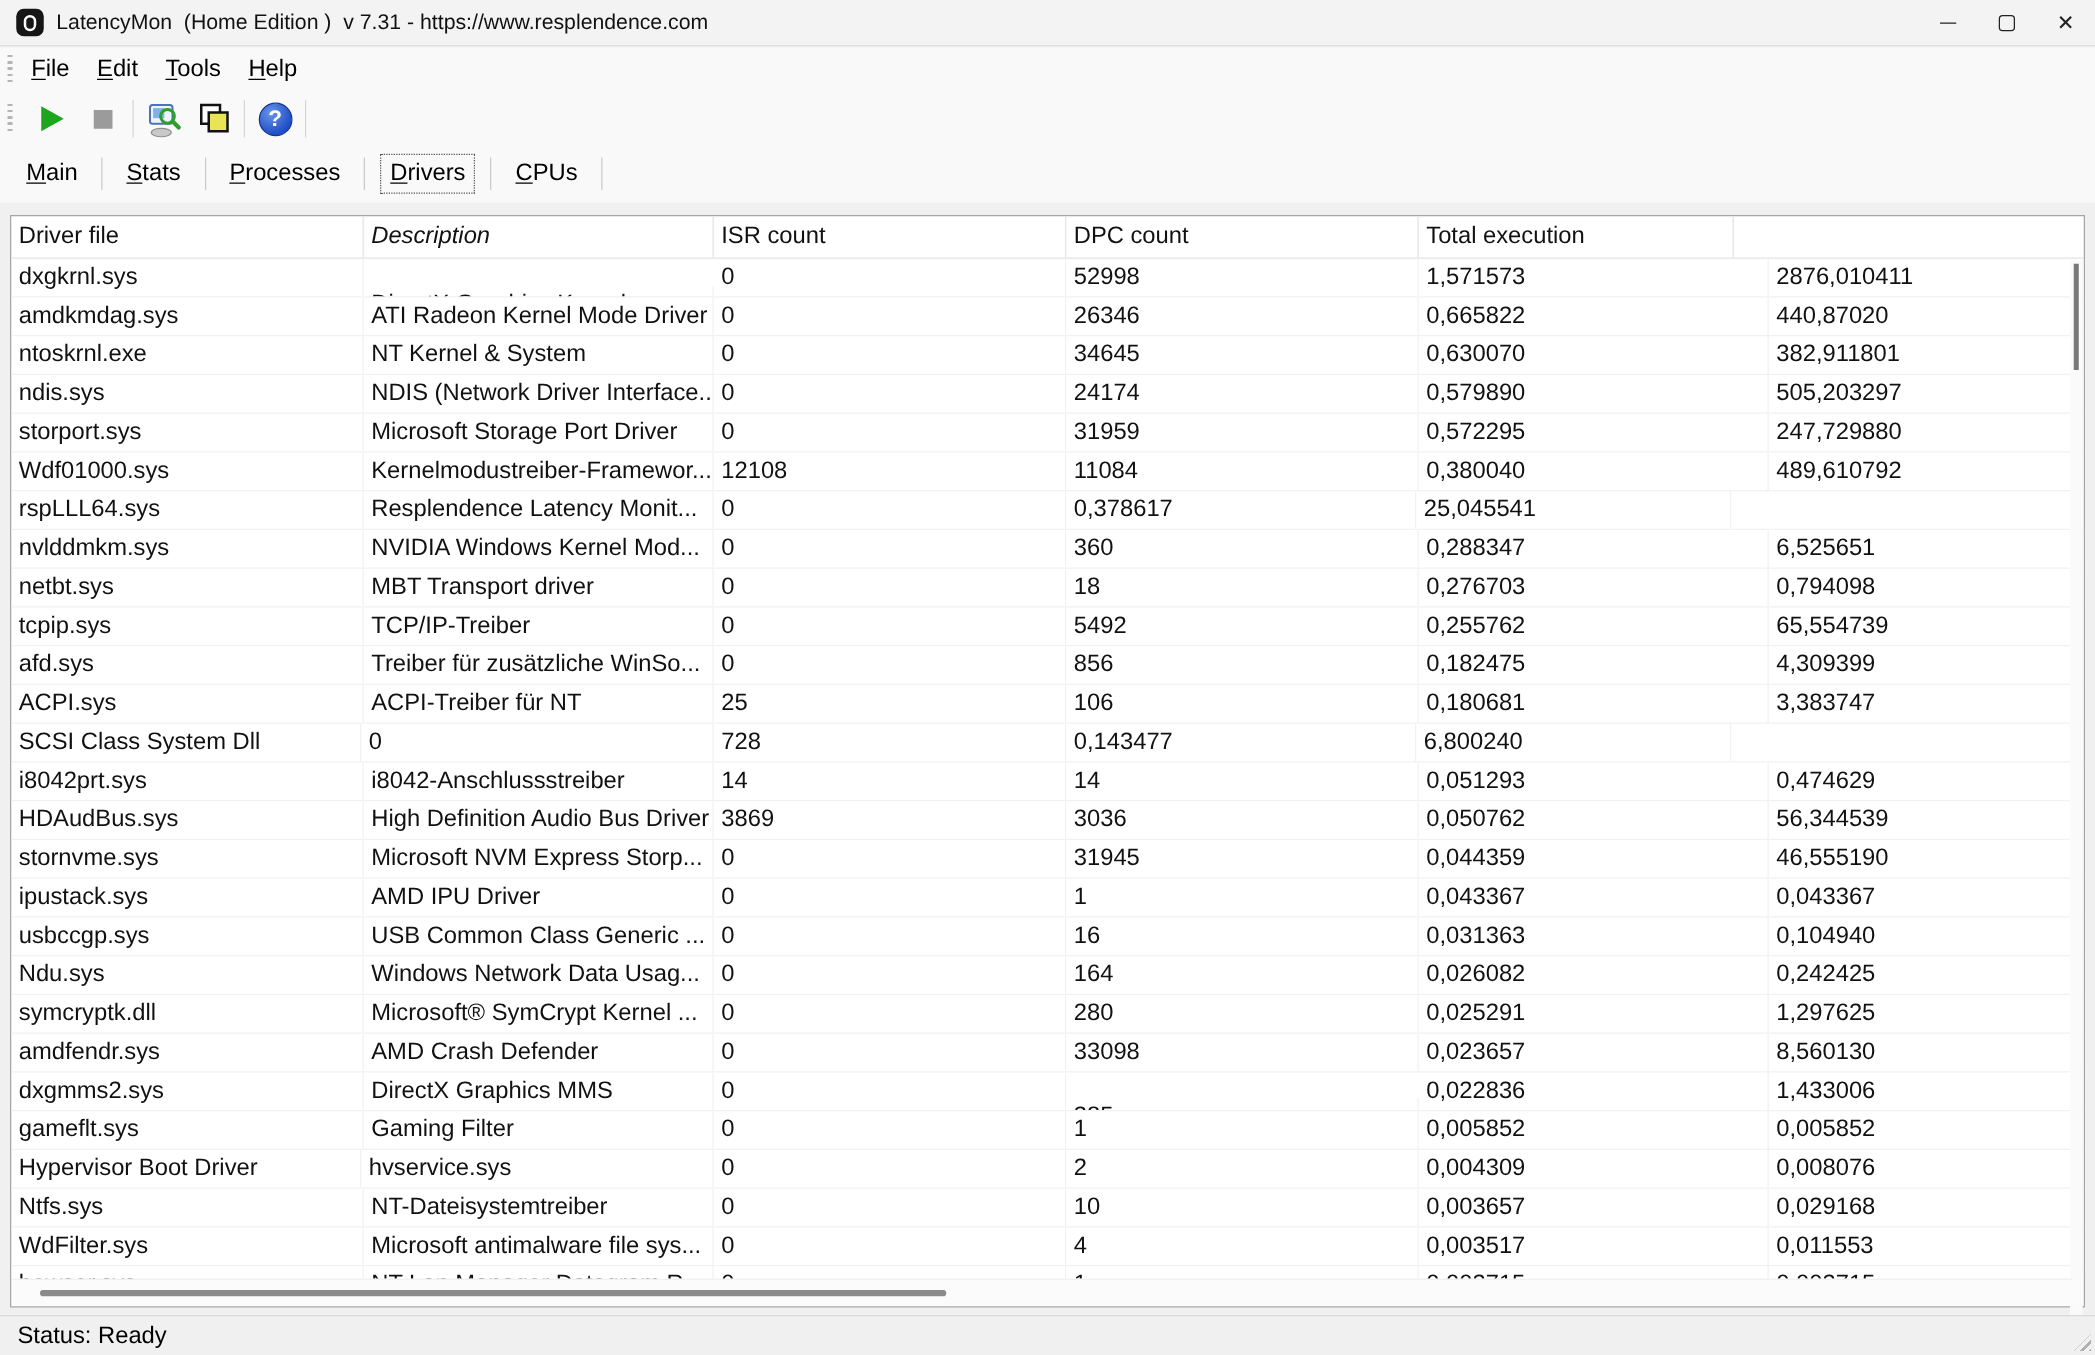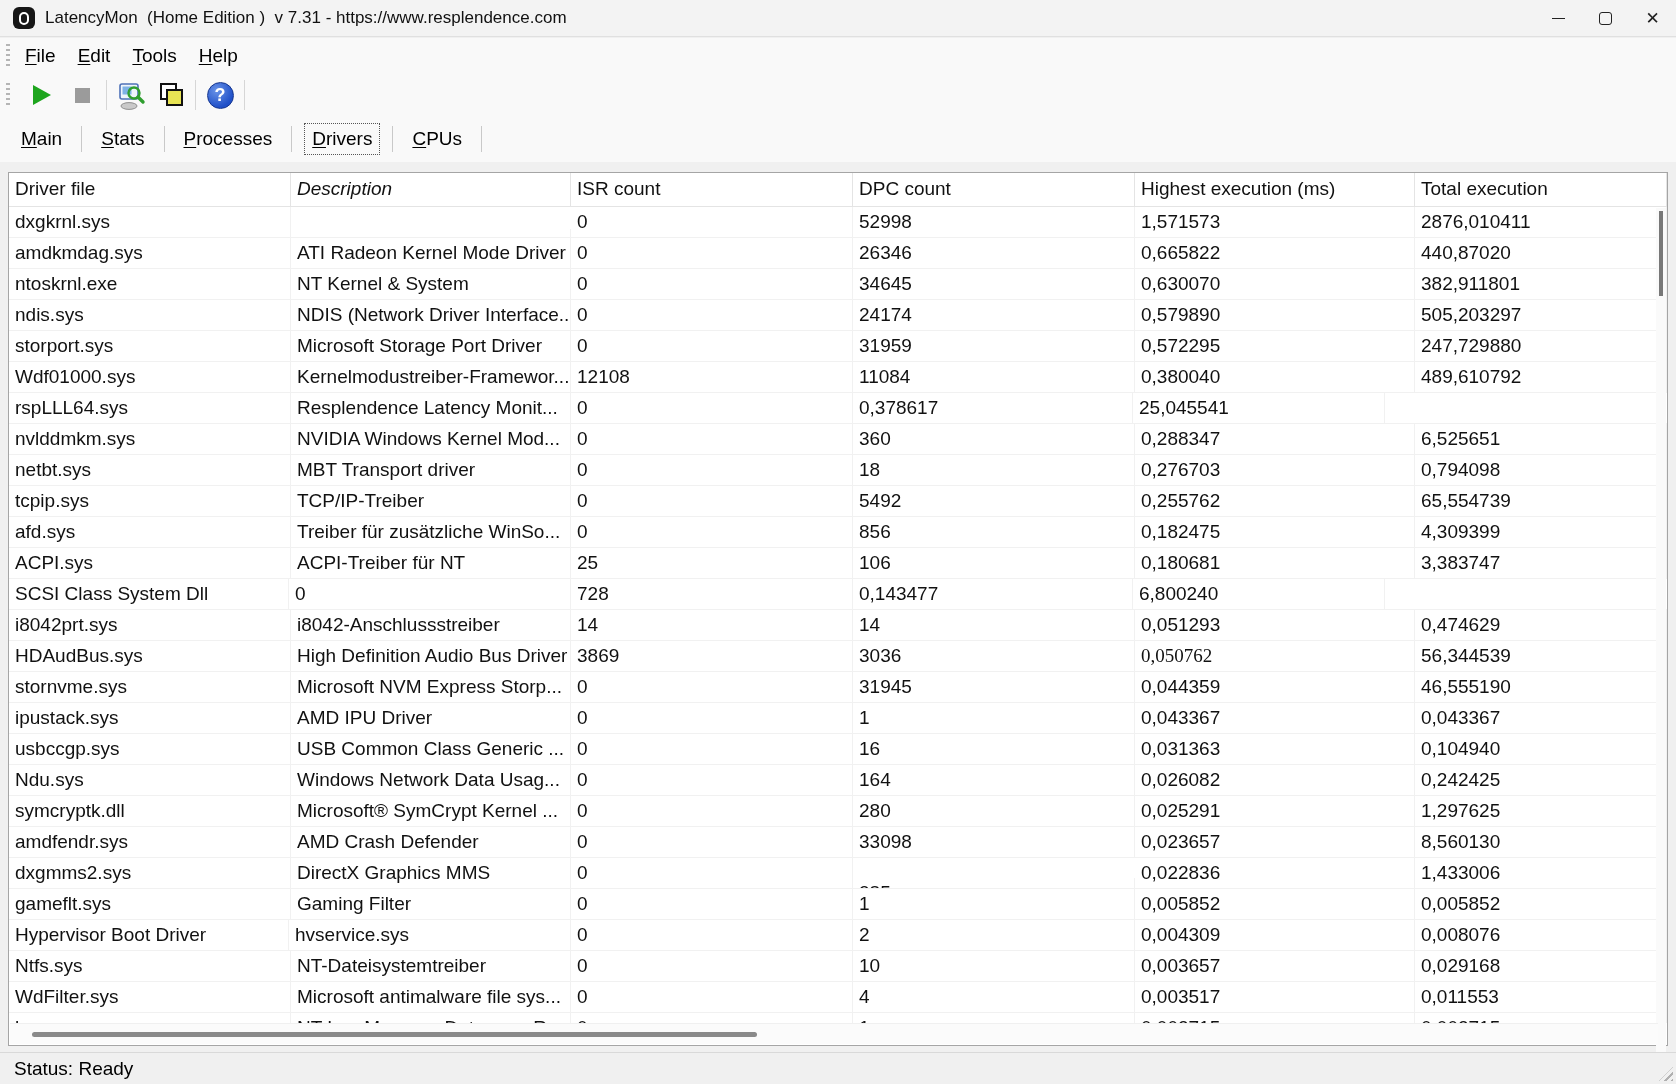--- a/index.html
+++ b/index.html
@@ -177,21 +177,20 @@
       <div class="tab-sep"></div>
     </div>
 </div>
 
 <div class="table-wrap">
   <div class="thead" id="table-head">
       <div class="th" style="width: 282px;">Driver file</div>
       <div class="th" style="width: 280px; font-style: italic;">Description</div>
       <div class="th" style="width: 282px;">ISR count</div>
       <div class="th" style="width: 282px;">DPC count</div>
-      <div class="th" style="width: 280px;">Highest execution (ms)</div>
       <div class="th" style="width: 252px;">Total execution</div>
     </div>
   <div class="tbody" id="table-body">
       <div class="tr">
         <div class="td" style="width: 282px;">dxgkrnl.sys</div>
         <div class="td" style="width: 280px; margin-top: 22px;">DirectX Graphics Kernel</div>
         <div class="td" style="width: 282px;">0</div>
         <div class="td" style="width: 282px;">52998</div>
         <div class="td" style="width: 280px;">1,571573</div>
         <div class="td" style="width: 252px;">2876,010411</div>
@@ -296,21 +295,21 @@
         <div class="td" style="width: 282px;">14</div>
         <div class="td" style="width: 282px;">14</div>
         <div class="td" style="width: 280px;">0,051293</div>
         <div class="td" style="width: 252px;">0,474629</div>
       </div>
       <div class="tr">
         <div class="td" style="width: 282px;">HDAudBus.sys</div>
         <div class="td" style="width: 280px;">High Definition Audio Bus Driver</div>
         <div class="td" style="width: 282px;">3869</div>
         <div class="td" style="width: 282px;">3036</div>
-        <div class="td" style="width: 280px; font-family: Liberation Serif, serif;">0,050762</div>
+        <div class="td" style="width: 280px;">0,050762</div>
         <div class="td" style="width: 252px;">56,344539</div>
       </div>
       <div class="tr">
         <div class="td" style="width: 282px;">stornvme.sys</div>
         <div class="td" style="width: 280px;">Microsoft NVM Express Storp...</div>
         <div class="td" style="width: 282px;">0</div>
         <div class="td" style="width: 282px;">31945</div>
         <div class="td" style="width: 280px;">0,044359</div>
         <div class="td" style="width: 252px;">46,555190</div>
       </div>

